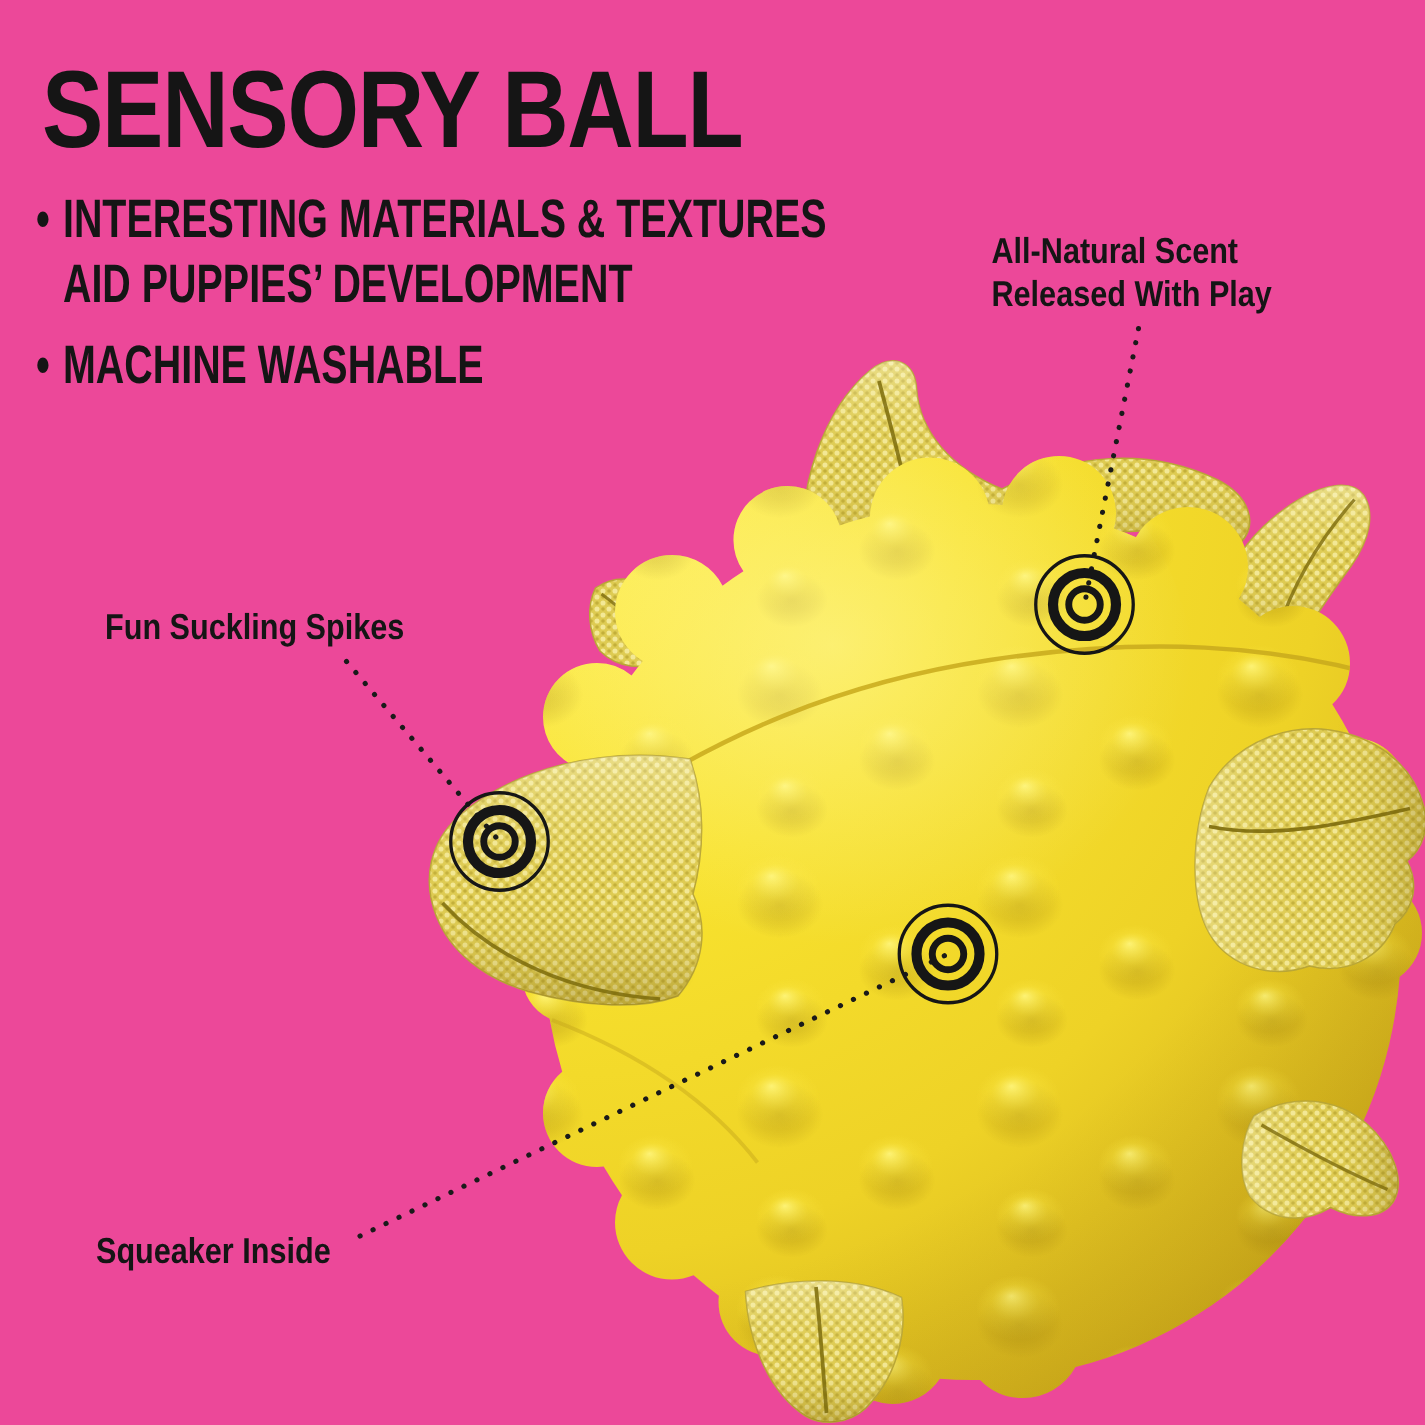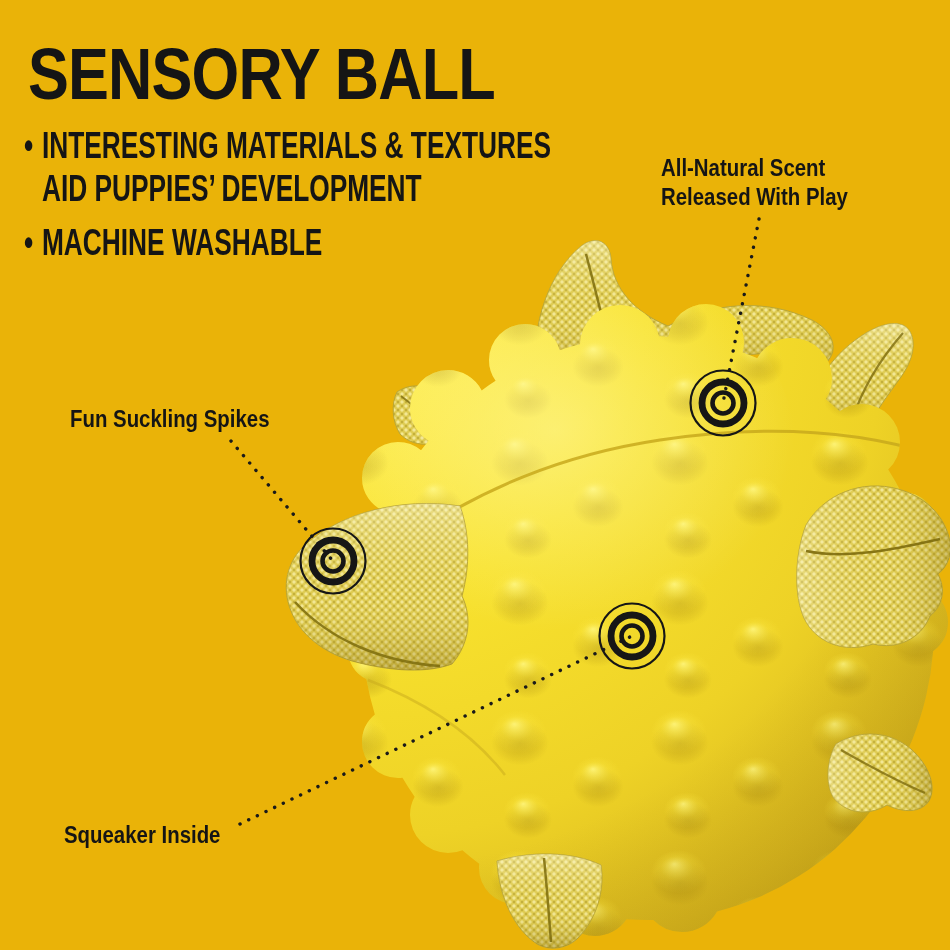--- a/index.html
+++ b/index.html
@@ -1,16 +1,16 @@
 <!DOCTYPE html>
 <html><head>
 <meta charset="utf-8">
 <style>
   html,body{margin:0;padding:0;background:#fff;}
-  .canvas{position:relative;width:950px;height:950px;background:#eab308;overflow:hidden;
+  .canvas{position:relative;width:950px;height:950px;background:#ec4899;overflow:hidden;
           font-family:"Liberation Sans",sans-serif;color:#151515;}
   .scene{position:absolute;left:0;top:0;}
   .title{position:absolute;left:28px;top:36px;margin:0;font-size:73px;line-height:1.05;
          font-weight:700;letter-spacing:-1px;transform:scaleX(.84);transform-origin:left top;
          white-space:nowrap;}
   .bullets{position:absolute;left:24px;top:124px;width:700px;}
   .bullet{display:flex;align-items:flex-start;transform:scaleX(.73);transform-origin:left top;
           font-size:36px;line-height:43px;font-weight:700;white-space:nowrap;}
   .bullet + .bullet{margin-top:11px;}
   .bullet .dot{margin-right:12px;}

